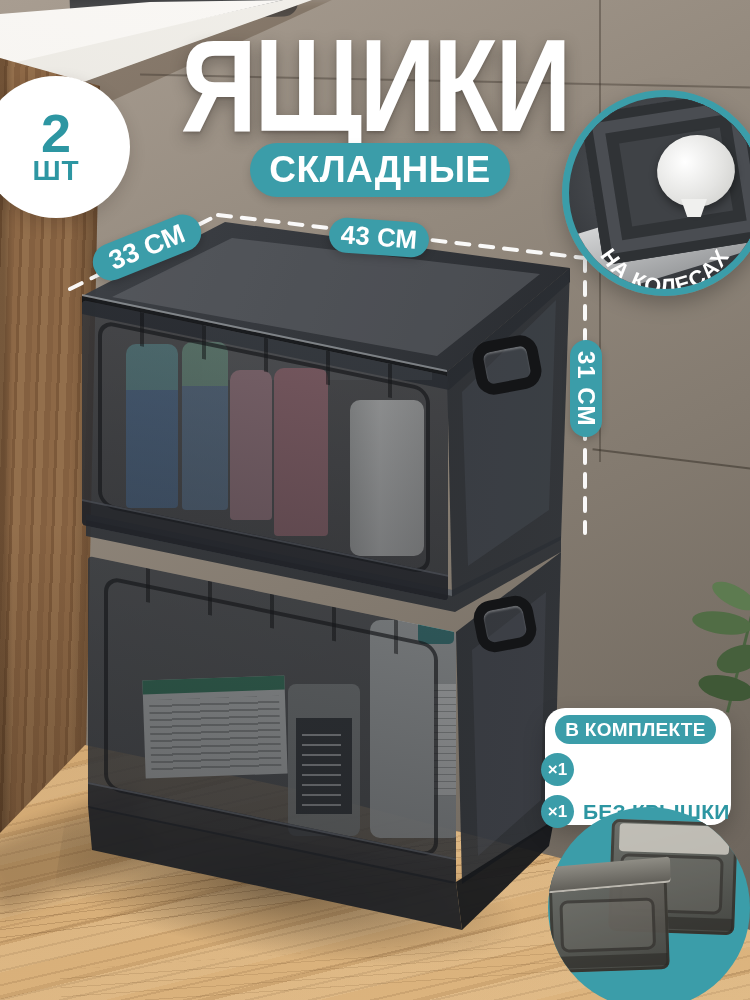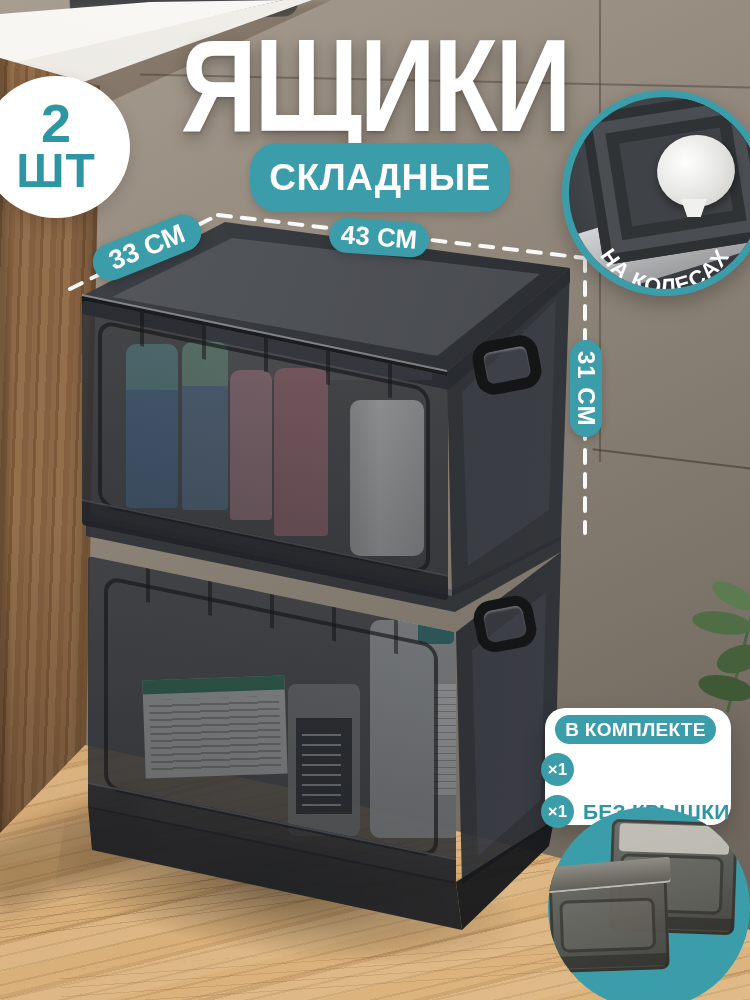--- a/index.html
+++ b/index.html
@@ -115,26 +115,26 @@
   .jug{left:282px;top:64px;width:92px;height:218px;background:rgba(198,200,197,.85);border-radius:10px;}
   .jugcap{left:330px;top:62px;width:36px;height:26px;background:#327a78;border-radius:5px;}
   .juglabel{left:346px;top:128px;width:34px;height:112px;background:#e3e3e0;
     background-image:repeating-linear-gradient(180deg,rgba(0,0,0,0) 0 6px,#a8a9a6 6px 7px);}
 
   
   .badge{left:-18px;top:76px;width:148px;height:142px;border-radius:50%;background:#fff;
     box-shadow:0 6px 16px rgba(40,30,20,.18);display:flex;flex-direction:column;
     align-items:center;justify-content:center;color:var(--accent-text);}
   .badge .n{font-size:54px;font-weight:bold;line-height:.9;}
-  .badge .u{font-size:48px;font-weight:bold;letter-spacing:1px;line-height:1;}
+  .badge .u{font-size:28px;font-weight:bold;letter-spacing:1px;line-height:1;}
 
   .title{left:0;right:0;top:20px;text-align:center;color:#fff;font-size:132px;font-weight:bold;
     letter-spacing:-3px;line-height:1;transform:scaleX(.8);
     text-shadow:0 6px 18px rgba(46,40,34,.40),0 2px 3px rgba(46,40,34,.25);}
-  .subtitle{left:250px;top:143px;width:260px;height:69px;border-radius:27px;background:var(--accent);
+  .subtitle{left:250px;top:143px;width:260px;height:54px;border-radius:27px;background:var(--accent);
     color:#fff;display:flex;align-items:center;justify-content:center;font-size:37px;font-weight:bold;
     letter-spacing:.5px;box-shadow:0 4px 10px rgba(0,0,0,.15);}
 
   .dim{background:var(--accent);color:#fff;font-weight:bold;display:flex;align-items:center;
     justify-content:center;border-radius:20px;box-shadow:0 3px 8px rgba(0,0,0,.18);}
   .dim33{left:90px;top:229px;width:114px;height:37px;font-size:27px;transform:rotate(-22deg);}
   .dim43{left:329px;top:220px;width:100px;height:35px;font-size:26px;transform:rotate(4deg);}
   .dim31{left:570px;top:340px;width:32px;height:97px;font-size:24px;writing-mode:vertical-rl;
     border-radius:16px;letter-spacing:1px;}
 

